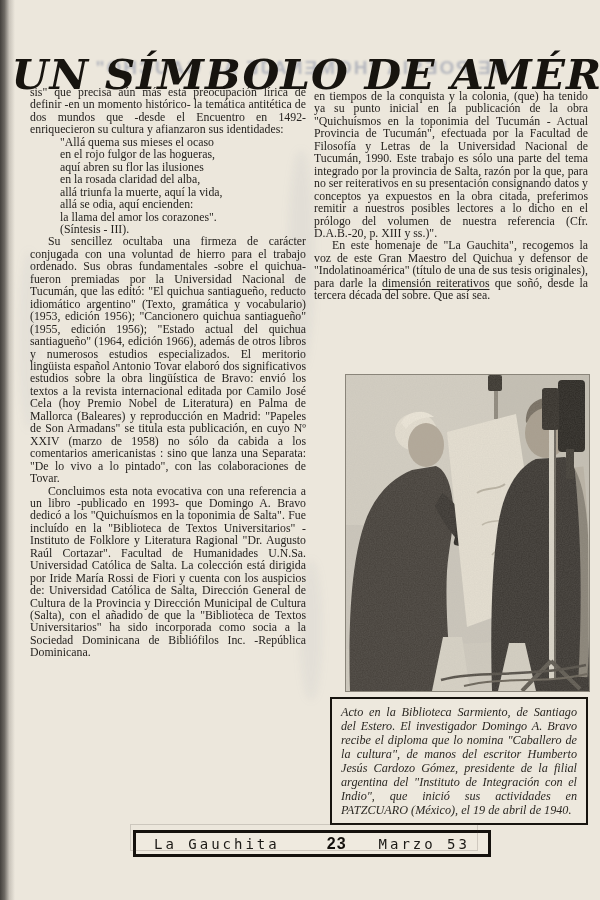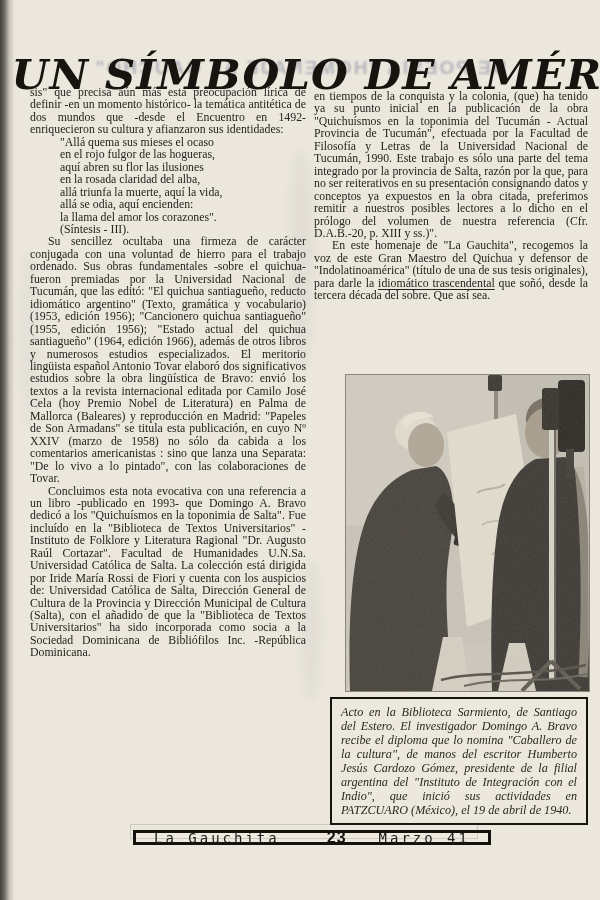--- a/index.html
+++ b/index.html
@@ -44,21 +44,21 @@
   }
   .photo svg { display:block; }
 
   .caption-box {
     position:absolute; left:330px; top:697px; width:258px; height:128px; z-index:4;
     box-sizing:border-box; border:2.5px solid #17140f; background:#ede8dd;
     padding:6px 9px 5px 9px; overflow:hidden;
     font-style:italic; font-size:12.2px; line-height:14px; text-align:justify; color:#2b2823;
   }
   .footer-box {
-    position:absolute; left:133px; top:830px; width:358px; height:15px; z-index:6;
+    position:absolute; left:133px; top:830px; width:358px; height:27px; z-index:6;
     box-sizing:border-box; border:3px solid #15120e; background:#efeadf;
     display:flex; align-items:center; justify-content:space-between; padding:0 18px;
   }
   .footer-box::before {
     content:""; position:absolute; left:-6px; top:-9px; right:10px; bottom:3px;
     border:1px solid rgba(60,56,50,0.18); pointer-events:none;
   }
   .footer-mag, .footer-date {
     font-family:"DejaVu Sans Mono", monospace; font-size:14px; letter-spacing:3px; color:#1c1a16;
   }
@@ -89,21 +89,21 @@
 allá triunfa la muerte, aquí la vida,
 allá se odia, aquí encienden:
 la llama del amor los corazones".
 (Síntesis - III).</div>
     <p>Su sencillez ocultaba una firmeza de carácter conjugada con una voluntad de hierro para el trabajo ordenado.  Sus obras fundamentales -sobre el quichua- fueron premiadas por la Universidad Nacional de Tucumán, que las editó: "El quichua santiagueño, reducto idiomático argentino" (Texto, gramática y vocabulario) (1953, edición 1956); "Cancionero quichua santiagueño" (1955, edición 1956); "Estado actual del quichua santiagueño" (1964, edición 1966), además de otros libros y numerosos estudios especializados. El meritorio lingüista español Antonio Tovar elaboró dos significativos estudios sobre la obra lingüística de Bravo: envió los textos a la revista internacional editada por Camilo José Cela (hoy Premio Nobel de Literatura) en Palma de Mallorca (Baleares) y reproducción en Madrid: "Papeles de Son Armadans" se titula esta publicación, en cuyo Nº XXIV (marzo de 1958) no sólo da cabida a los comentarios americanistas : sino que lanza una Separata: "De lo vivo a lo pintado", con las colaboraciones de Tovar.</p>
     <p>Concluimos esta nota evocativa con una referencia a un libro -publicado en 1993- que Domingo A. Bravo dedicó a los "Quichuísmos en la toponimia de Salta".  Fue incluído en la "Biblioteca de Textos Universitarios" - Instituto de Folklore y Literatura Ragional "Dr. Augusto Raúl Cortazar".  Facultad de Humanidades U.N.Sa. Universidad Católica de Salta.  La colección está dirigida por Iride María Rossi de Fiori y cuenta con los auspicios de: Universidad Católica de Salta, Dirección General de Cultura de la Provincia y Dirección Municipal de Cultura (Salta), con el añadido de que la "Biblioteca de Textos Universitarios" ha sido incorporada como socia a la Sociedad Dominicana de Bibliófilos Inc. -República Dominicana.</p>
   </div>
 
   <div class="col col-right">
     <p class="noindent">en tiempos de la conquista y la colonia, (que) ha tenido ya su punto inicial en la publicación de la obra "Quichuísmos en la toponimia del Tucumán - Actual Provincia de Tucumán", efectuada por la Facultad de Filosofía y Letras de la Universidad Nacional de Tucumán, 1990.  Este trabajo es sólo una parte del tema integrado por la provincia de Salta, razón por la que, para no ser reiterativos en su presentación consignando datos y conceptos ya expuestos en la obra citada, preferimos remitir a nuestros posibles lectores a lo dicho en el prólogo del volumen de nuestra referencia  (Cfr. D.A.B.-20, p. XIII y ss.)".</p>
-    <p><span>En este homenaje de "La Gauchita", recogemos la voz de este Gran Maestro del Quichua y defensor de "Indolatinoamérica" (título de una de sus tesis originales), para darle la </span><span class="ul-phrase">idiomático trascendental</span><span> que soñó, desde la tercera década del sobre.  Que así sea.</span></p>
+    <p><span>En este homenaje de "La Gauchita", recogemos la voz de este Gran Maestro del Quichua y defensor de "Indolatinoamérica" (título de una de sus tesis originales), para darle la </span><span class="ul-phrase">dimensión reiterativos</span><span> que soñó, desde la tercera década del sobre.  Que así sea.</span></p>
   </div>
 
   <div class="photo">
     <svg viewBox="0 0 243 316" width="243" height="316">
       <defs>
         <filter id="grainF" x="0%" y="0%" width="100%" height="100%">
           <feTurbulence type="fractalNoise" baseFrequency="0.85" numOctaves="2" seed="7"></feTurbulence>
           <feColorMatrix type="matrix" values="0 0 0 0 0.45  0 0 0 0 0.43  0 0 0 0 0.40  0 0 0 0.55 0"></feColorMatrix>
         </filter>
       </defs>
@@ -149,16 +149,16 @@
 
       <rect width="243" height="316" filter="url(#grainF)" opacity="0.34"></rect>
     </svg>
   </div>
 
   <div class="caption-box">Acto en la Biblioteca Sarmiento, de Santiago del Estero. El investigador Domingo A. Bravo recibe el diploma  que lo nomina "Caballero de la cultura", de manos del escritor Humberto Jesús Cardozo Gómez, presidente de la filial argentina del "Instituto de Integración con el Indio",  que  inició  sus  actividades  en PATZCUARO (México), el 19 de abril de 1940.</div>
 
   <div class="footer-box">
     <span class="footer-mag">La Gauchita</span>
     <span class="footer-num">23</span>
-    <span class="footer-date">Marzo 41</span>
+    <span class="footer-date">Marzo 53</span>
   </div>
 
 </div>
 
 </body></html>

